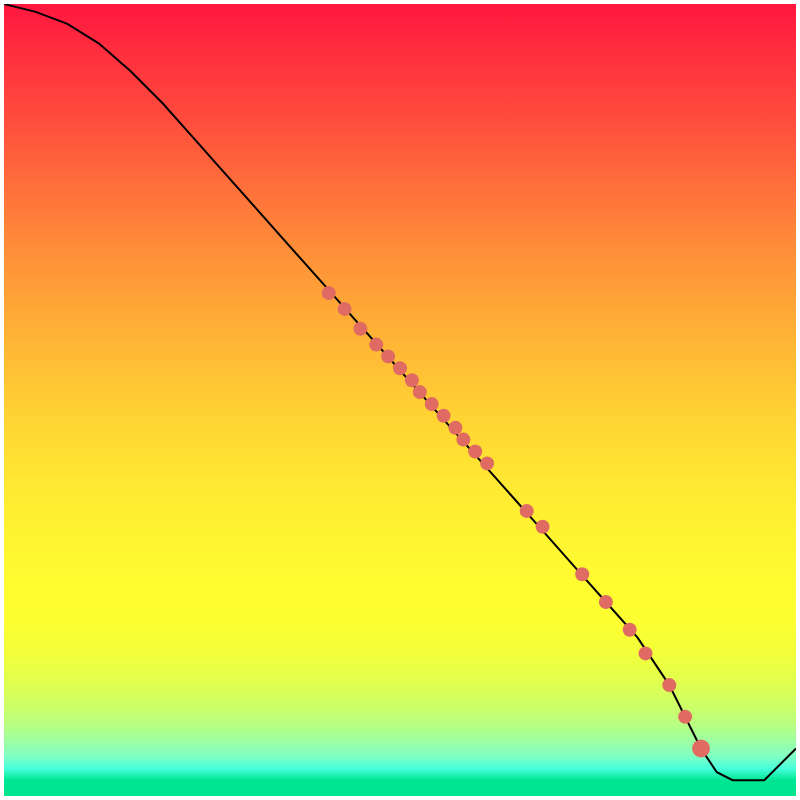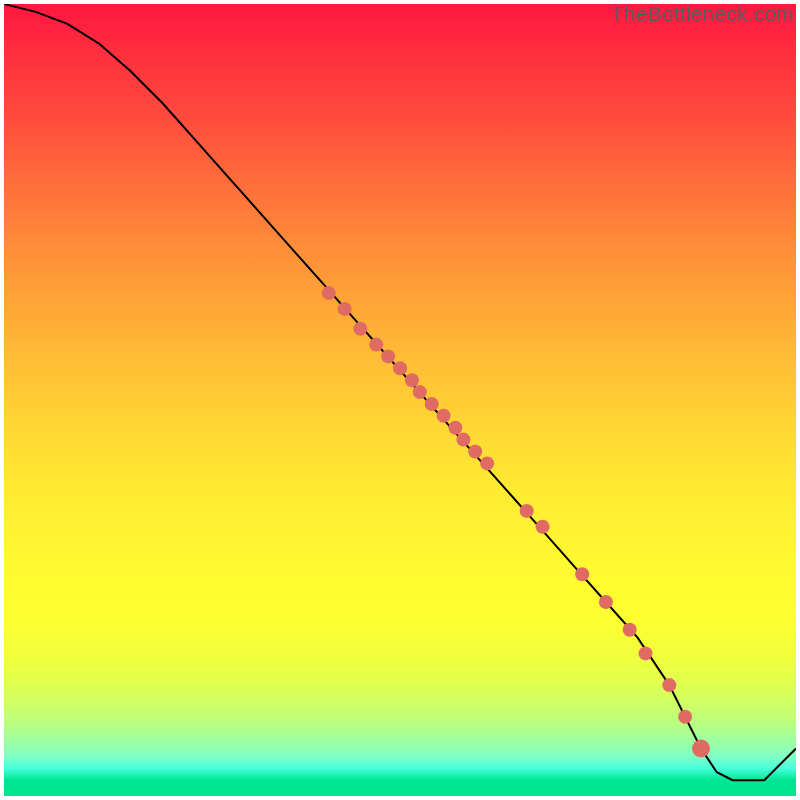--- a/index.html
+++ b/index.html
@@ -103,14 +103,13 @@
           <circle cx="625.7" cy="625.7" r="7" fill="#e06b62"></circle>
           <circle cx="641.5" cy="649.4" r="7" fill="#e06b62"></circle>
           <circle cx="665.3" cy="681.1" r="7" fill="#e06b62"></circle>
           <circle cx="681.1" cy="712.8" r="7" fill="#e06b62"></circle>
         </g>
       <g id="scatter-large">
           <circle cx="697.0" cy="744.5" r="9" fill="#e06b62"></circle>
         </g>
     </svg>
   </div>
-  <div class="watermark">TheBottleneck.com</div>
 </div>
 
 </body></html>

